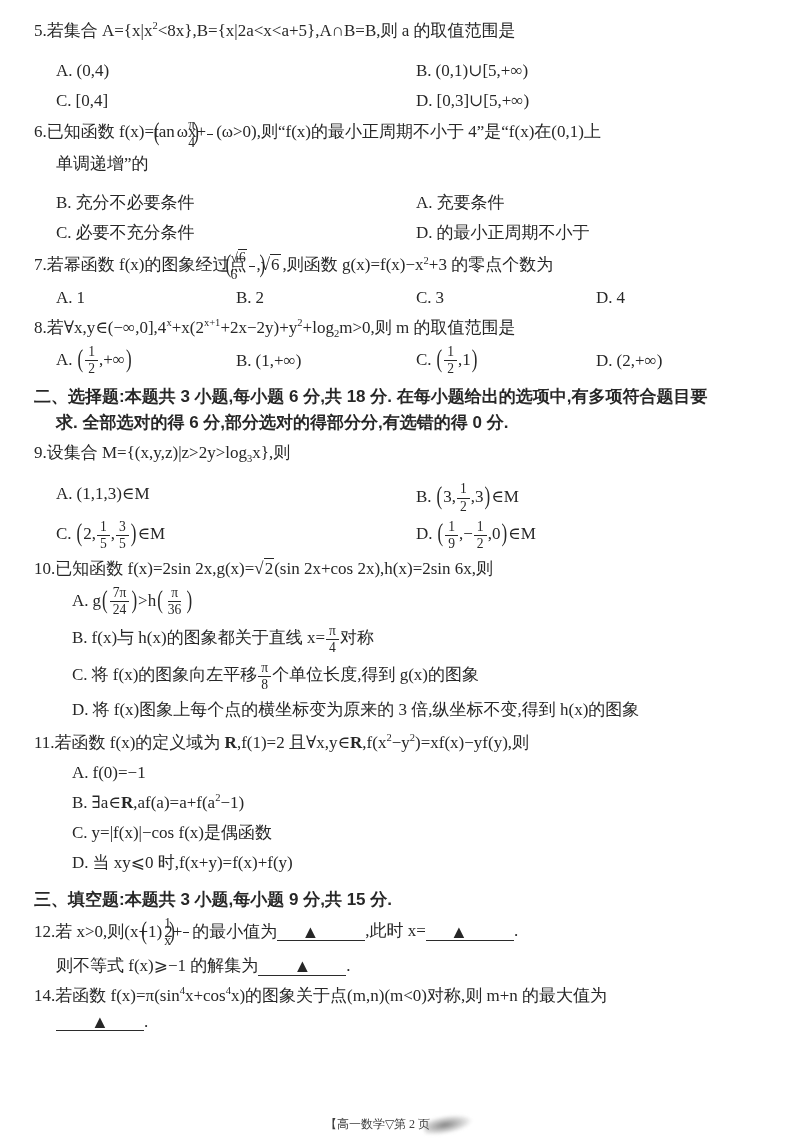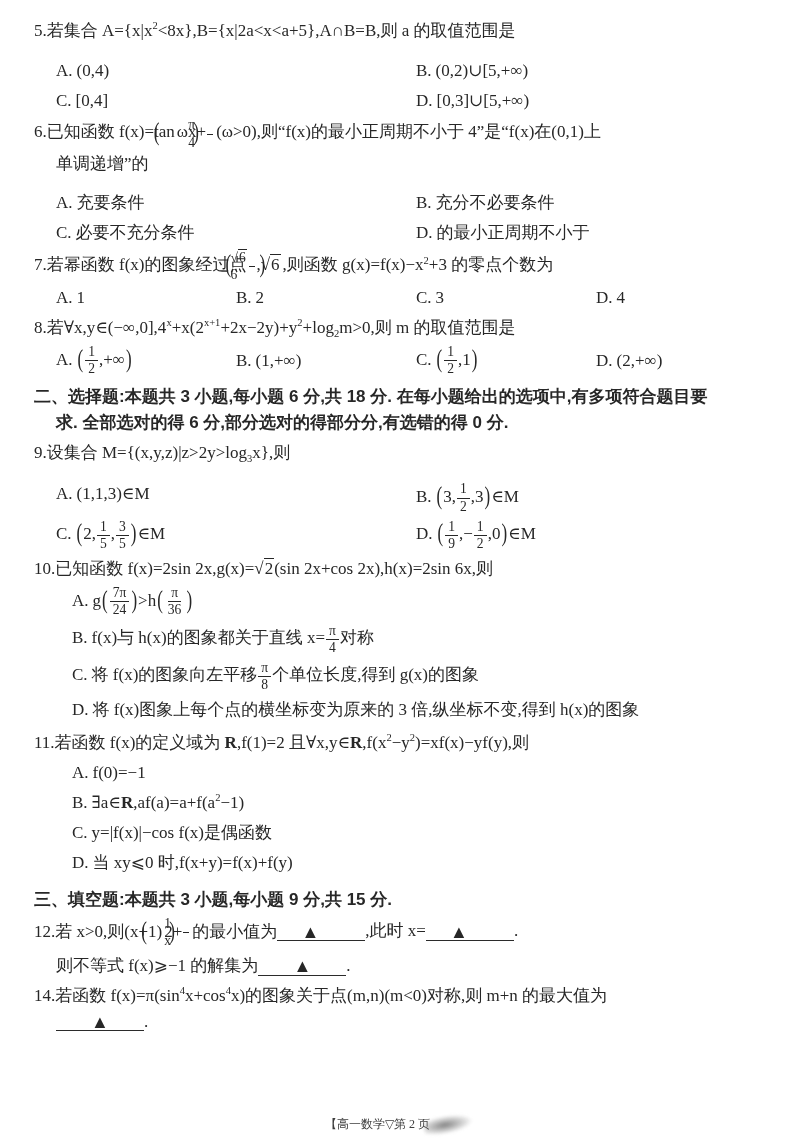--- a/index.html
+++ b/index.html
@@ -35,35 +35,35 @@
     background:radial-gradient(ellipse 60% 55% at 35% 40%,rgba(90,90,90,0.75),rgba(135,135,135,0.28) 58%,rgba(255,255,255,0) 78%);
     filter:blur(1.5px);transform:rotate(-10deg);}
 </style>
 </head>
 <body>
 
 <div class="q">
   <div class="stem">5.若集合 A={x|x<sup>2</sup>&lt;8x},B={x|2a&lt;x&lt;a+5},A∩B=B,则 a 的取值范围是</div>
   <div class="opts2">
     <div class="opt"><span class="olabel">A.</span><span>(0,4)</span></div>
-    <div class="opt"><span class="olabel">B.</span><span>(0,2)∪[5,+∞)</span></div>
+    <div class="opt"><span class="olabel">B.</span><span>(0,1)∪[5,+∞)</span></div>
     <div class="opt"><span class="olabel">C.</span><span>[0,4]</span></div>
     <div class="opt"><span class="olabel">D.</span><span>[0,3]∪[5,+∞)</span></div>
   </div>
 </div>
 
 <div class="q">
   <div class="stem">6.已知函数 f(x)=tan<span class="bp">(</span>ωx+<span class="fr">
         <span class="fn">π</span>
         <span class="fd">4</span>
       </span><span class="bp">)</span>(ω&gt;0),则“f(x)的最小正周期不小于 4”是“f(x)在(0,1)上</div>
   <div class="cont">单调递增”的</div>
   <div class="opts2">
+    <div class="opt"><span class="olabel">B.</span><span>充分不必要条件</span></div>
     <div class="opt"><span class="olabel">A.</span><span>充要条件</span></div>
-    <div class="opt"><span class="olabel">B.</span><span>充分不必要条件</span></div>
     <div class="opt"><span class="olabel">C.</span><span>必要不充分条件</span></div>
     <div class="opt"><span class="olabel">D.</span><span>的最小正周期不小于</span></div>
   </div>
 </div>
 
 <div class="q">
   <div class="stem">7.若幂函数 f(x)的图象经过点<span class="bp">(</span><span class="fr">
         <span class="fn"><span class="sq">√<span class="sqv">6</span></span></span>
         <span class="fd">6</span>
       </span>,<span class="sq">√<span class="sqv">6</span></span><span class="bp">)</span>,则函数 g(x)=f(x)−x<sup>2</sup>+3 的零点个数为</div>

